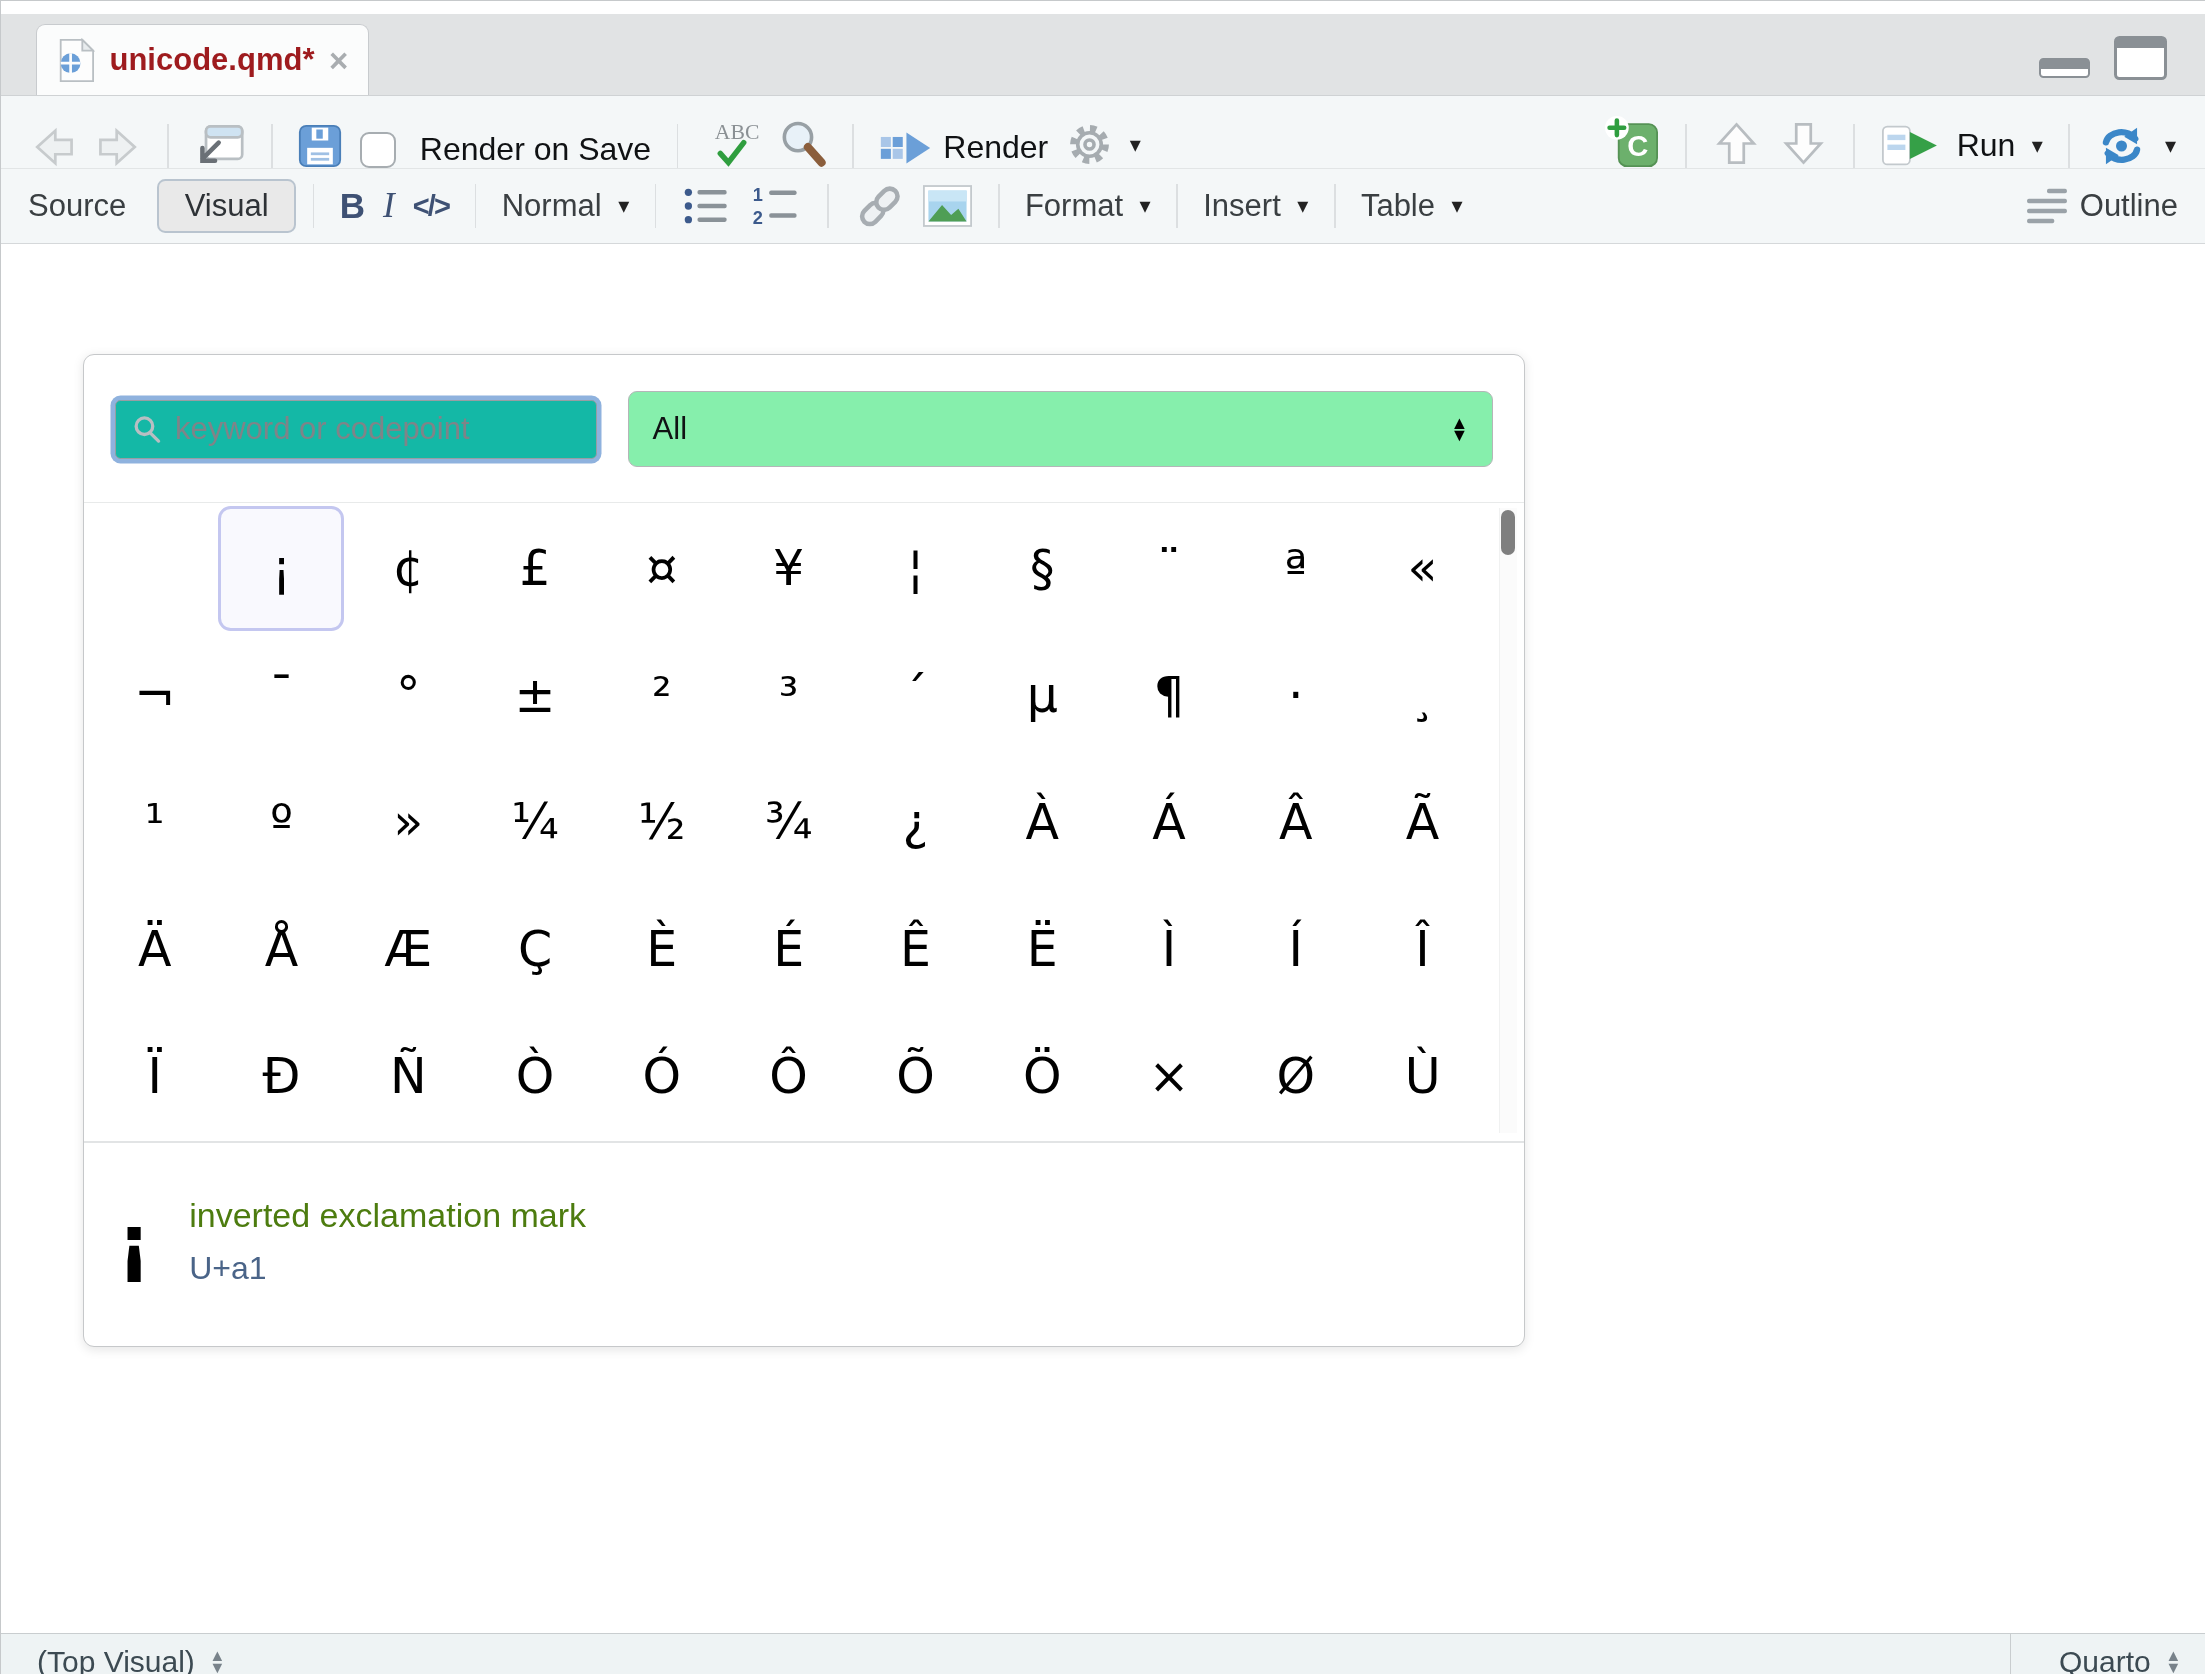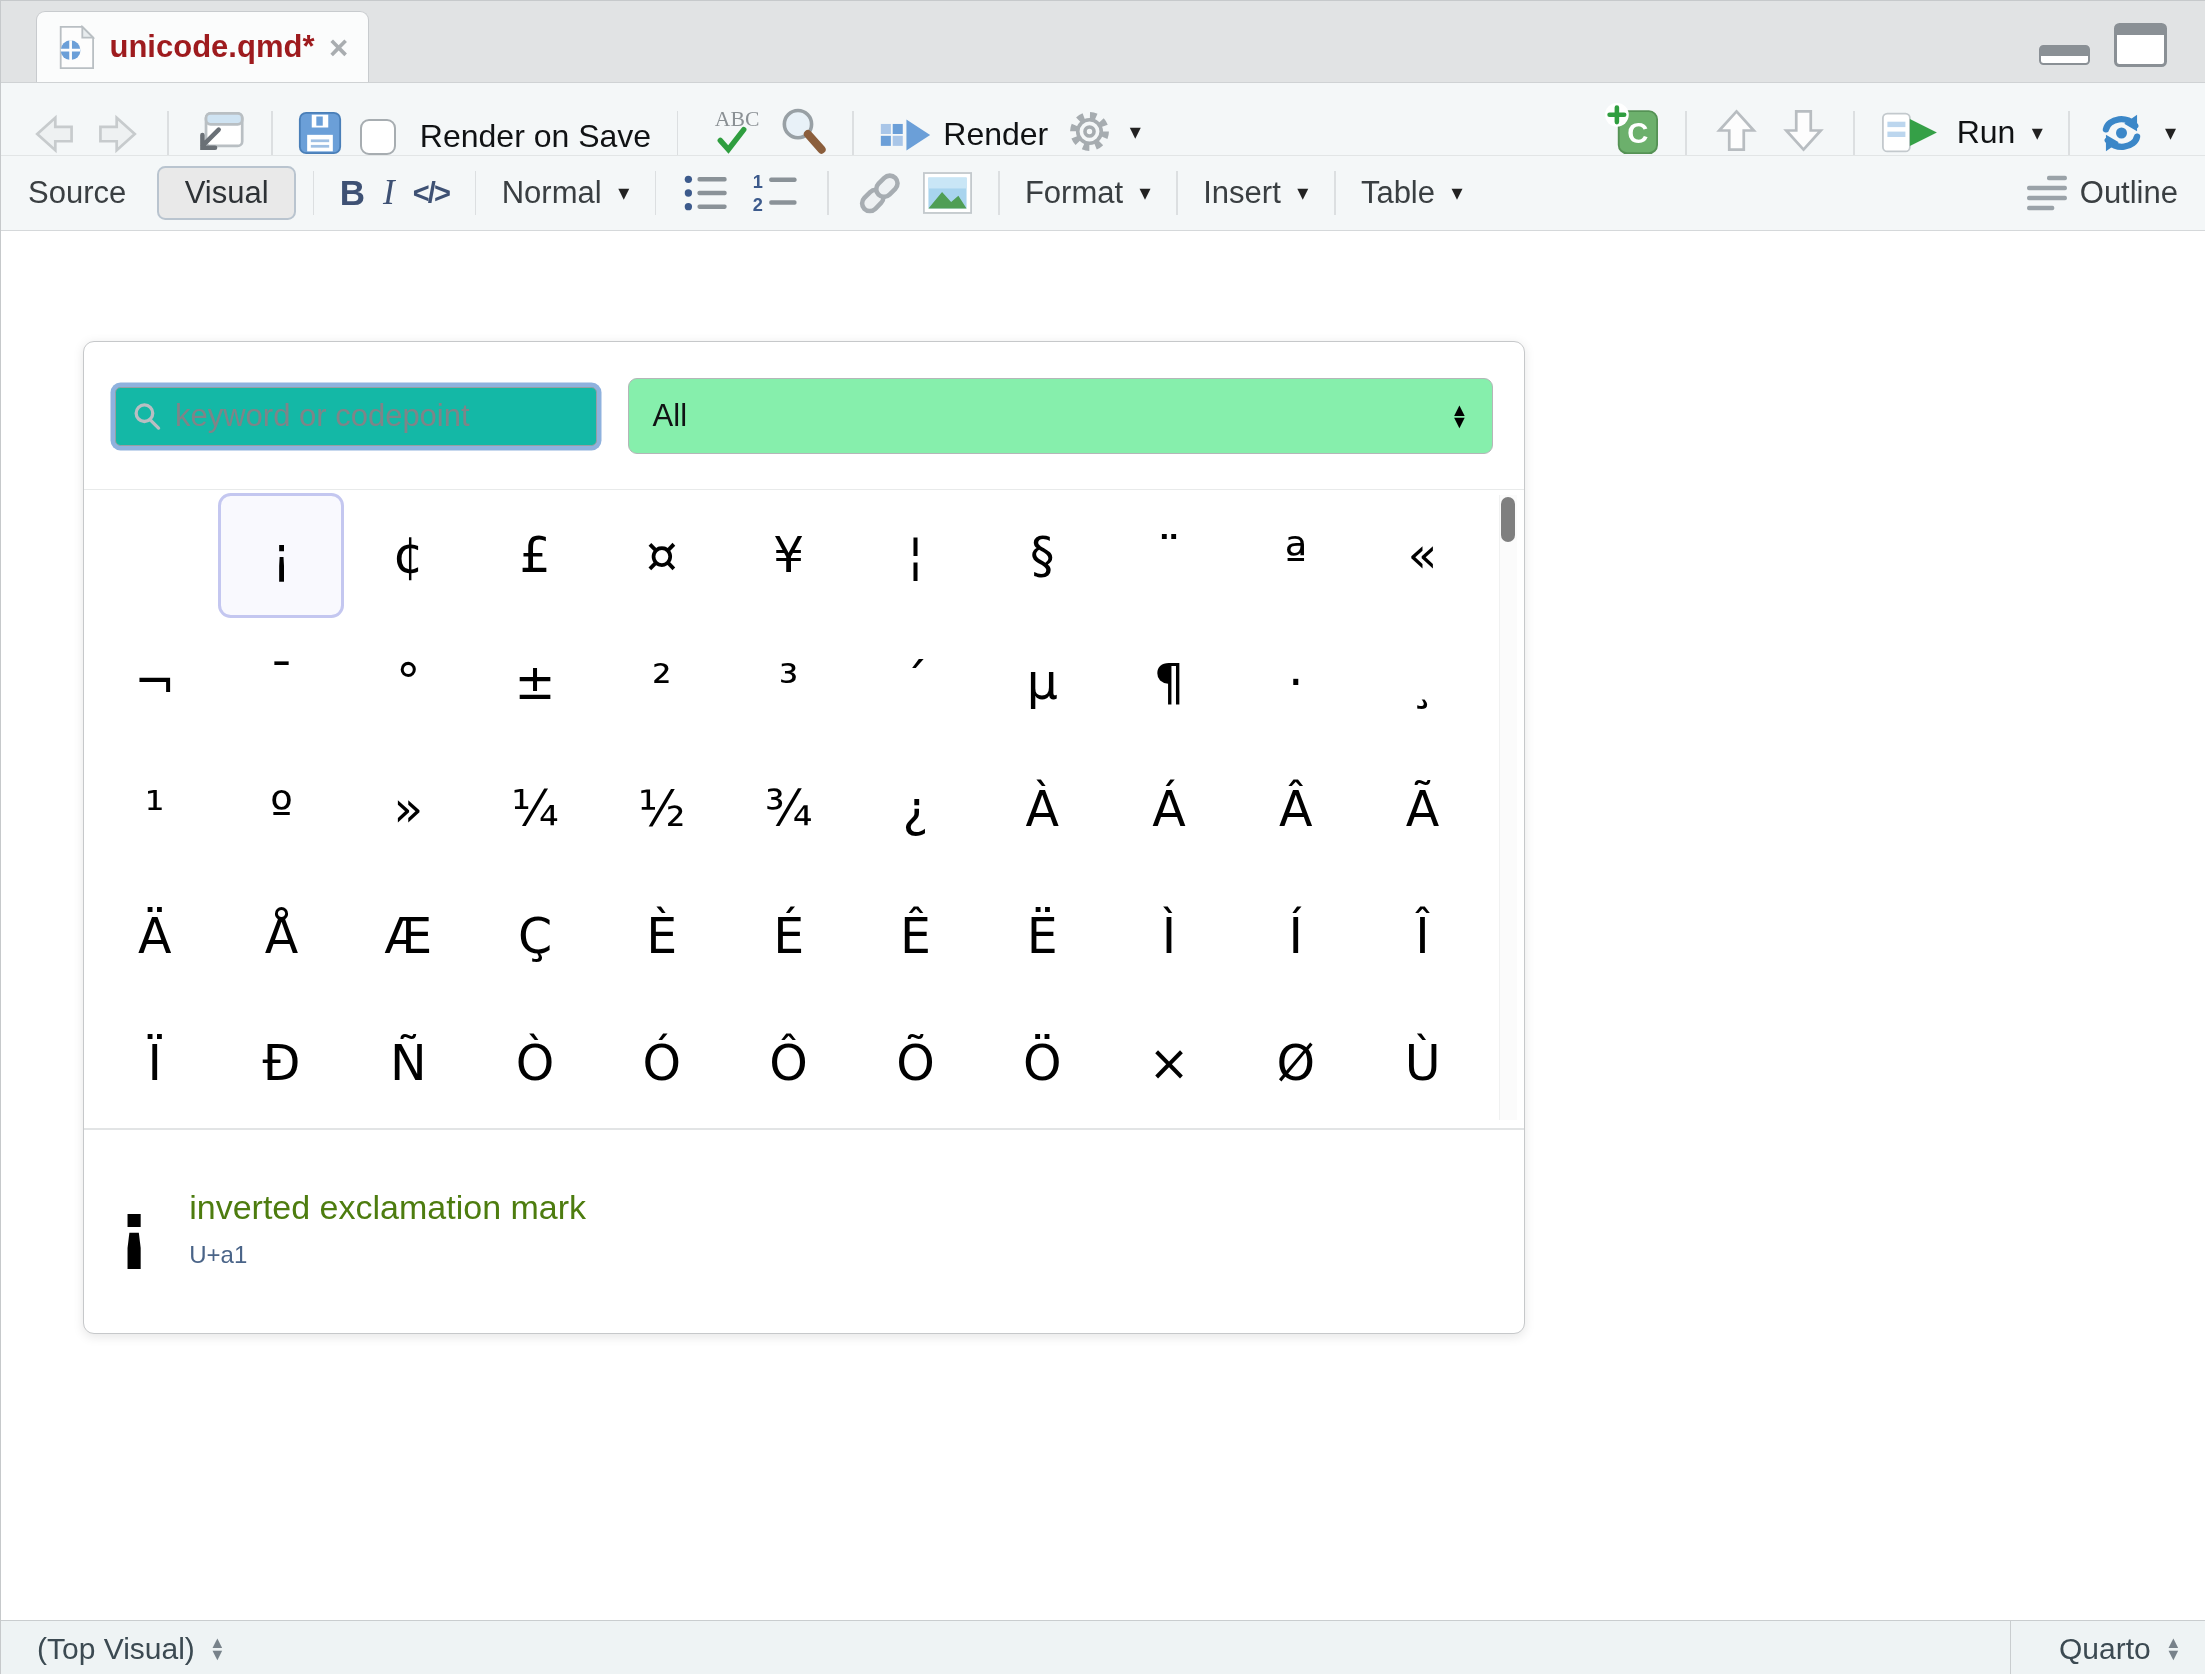--- a/index.html
+++ b/index.html
@@ -1,21 +1,21 @@
 <!DOCTYPE html>
 <html style="font-size:14.5px"><head>
 <meta charset="utf-8">
 <style>
   * { box-sizing: border-box; margin: 0; padding: 0; }
   html,body { background:#d6d9da; }
   body { font-family:"Liberation Sans","DejaVu Sans",sans-serif; }
   .screen { position:relative; width:2206px; height:1675px; background:#fff; border:0.9px solid #c6c9cb; overflow:hidden; }
 
   
-  .tabbar { height:82px; background:#e1e3e4; border-bottom:0.9px solid #cfd2d4; display:flex; align-items:flex-end; position:relative; }
+  .tabbar { height:82px; background:#e1e3e4; border-bottom:0.9px solid #cfd2d4; display:flex; align-items:flex-end; position:relative;margin-top:13px; }
   .tab { margin-left:35px; height:71px; background:#fbfcfc; border:0.9px solid #c8cbce; border-bottom:none; border-radius:9px 9px 0 0; display:flex; align-items:center; gap:14.5px; padding:0 20px; }
   .tab-title { color:#9e1b1e; font-size:31px; font-weight:600; }
   .tab-close { color:#a9adb0; font-size:33px; font-weight:bold; line-height:1; }
   .win-controls { position:absolute; right:38px; top:22px; display:flex; gap:23.6px; align-items:flex-end; }
   .min-btn { width:51px; height:20px; border:2.7px solid #8a9095; border-top:11px solid #8a9095; border-radius:4.5px; background:#fff; margin-bottom:1.8px; }
   .max-btn { width:53px; height:44px; border:3.6px solid #8a9095; border-top:12.7px solid #8a9095; border-radius:5.5px; background:#fff; }
 
   
   .toolbar { height:73px; background:#f4f7f8; display:flex; align-items:flex-end; padding:0 20px; border-bottom:0.9px solid #e2e5e6; }
   .fmtbar  { height:75px; background:#f4f7f8; display:flex; align-items:center; padding:0 27px; border-bottom:1.8px solid #d5d8da; font-size:31px; color:#3a3f42; }
@@ -49,21 +49,21 @@
   .char-grid { position:absolute; left:7.3px; right:38px; top:1.8px; display:grid; grid-template-columns:repeat(11,1fr); grid-auto-rows:127px; justify-items:center; align-items:center; }
   .cell { width:126px; height:125px; display:flex; align-items:center; justify-content:center; font-size:49px; color:#000; font-family:"DejaVu Sans",sans-serif; border:3.6px solid transparent; border-radius:12.7px; }
   .cell.selected { border-color:#c4c7f0; background:#f9f9fe; }
   .vscroll { position:absolute; right:7.3px; top:5.5px; width:18px; height:625px; background:#fbfbfb; border-left:0.9px solid #f0f1f1; }
   .vthumb { width:14.5px; height:45px; background:#7f7f7f; border-radius:7.3px; margin:1.8px auto 0; }
 
   .preview-divider { height:1.8px; background:#e2e4e5; }
   .preview { display:flex; align-items:center; gap:38px; padding:0 33px; height:198px; }
   .preview-glyph { font-size:75px; font-weight:600; color:#000; font-family:"DejaVu Sans",sans-serif; }
   .preview-name { font-size:34px; color:#4d7c0f; }
-  .preview-code { font-size:24px; color:#4a6488; margin-top:14.5px; }
+  .preview-code { font-size:32px; color:#4a6488; margin-top:14.5px; }
 
   
   .statusbar { height:56px; background:#eef3f4; border-top:1.8px solid #c9cdcf; display:flex; align-items:stretch; font-size:30px; color:#3c4a52; }
   .status-left { display:flex; align-items:center; gap:14.5px; padding-left:36px; flex:1; }
   .status-right { display:flex; align-items:center; justify-content:flex-end; gap:14.5px; padding:0 23.6px; border-left:1.8px solid #c9cdcf; min-width:195px; }
   .gspin { display:flex; flex-direction:column; line-height:.68; font-size:16.4px; color:#78828a; }
 
   svg { display:block; }
 </style>
 </head>

